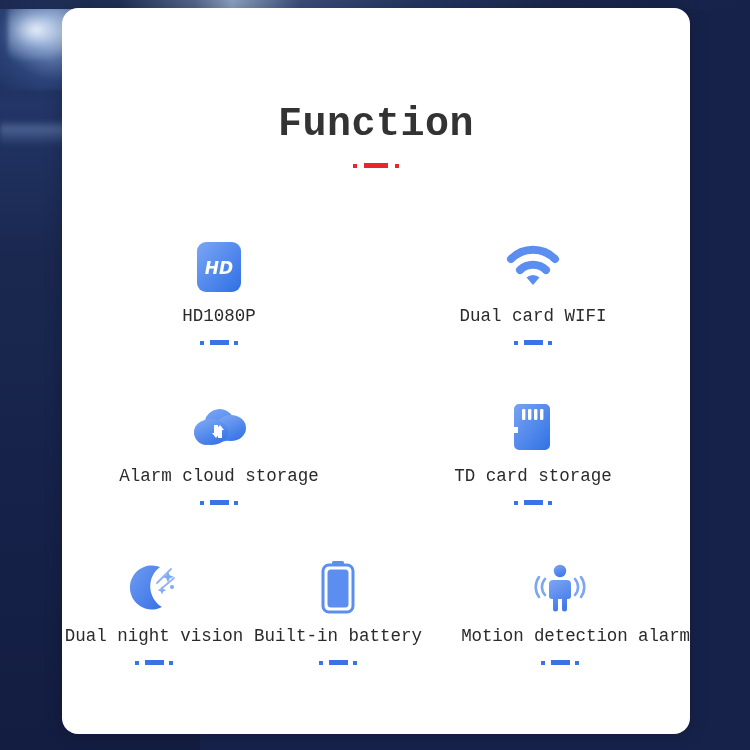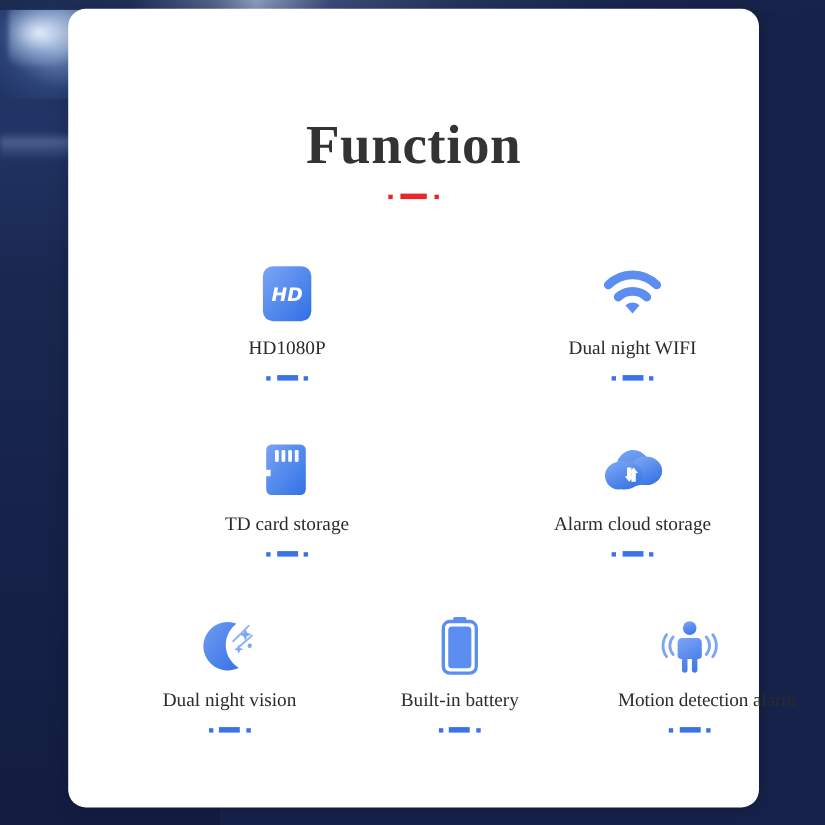--- a/index.html
+++ b/index.html
@@ -100,25 +100,25 @@
     background: #ffffff;
     border-radius: 16px;
     box-shadow: 0 0 18px rgba(0,0,0,0.22);
   }
 
   
   .title {
     margin: 0;
     padding-top: 94px;
     text-align: center;
-    font-size: 50px;
+    font-size: 40px;
     font-weight: bold;
     letter-spacing: 0.5px;
     color: #333333;
-    font-family: Liberation Serif, serif;
+    font-family: Liberation Mono, monospace;
   }
 
   .title-rule {
     margin: 16px auto 0 auto;
     width: 46px;
     height: 5px;
     display: flex;
     align-items: center;
     justify-content: space-between;
   }
@@ -133,21 +133,20 @@
 
   
   .grid {
     position: absolute;
     left: 0;
     top: 228px;
     width: 628px;
     display: flex;
     flex-direction: column;
     gap: 0;
-    padding-left: 42px;
   }
   .grid-row {
     display: flex;
     height: 160px;
   }
   .cell {
     flex: 1 1 0;
     display: flex;
     flex-direction: column;
     align-items: center;
@@ -155,21 +154,21 @@
   .icon-wrap {
     height: 62px;
     display: flex;
     align-items: center;
     justify-content: center;
   }
   .cell-label {
     margin-top: 8px;
     font-size: 17.5px;
     color: #2b2b2b;
-    font-family: Liberation Serif, serif;
+    font-family: Liberation Mono, monospace;
     white-space: nowrap;
   }
   .cell-rule {
     margin-top: 14px;
     width: 38px;
     height: 5px;
     display: flex;
     align-items: center;
     justify-content: space-between;
   }
@@ -238,58 +237,32 @@
         <div class="cell">
           <div class="icon-wrap">
             <svg width="58" height="44" viewBox="0 0 58 44">
               <g fill="none" stroke="#5b8ef0" stroke-linecap="round">
                 <path d="M7 14 A 31 31 0 0 1 51 14" stroke-width="8"></path>
                 <path d="M16 25 A 19 19 0 0 1 42 25" stroke-width="8"></path>
               </g>
               <path d="M29 40 l-6.5 -7.5 a 9.5 9.5 0 0 1 13 0 z" fill="#5b8ef0"></path>
             </svg>
           </div>
-          <div class="cell-label">Dual night WIFI</div>
+          <div class="cell-label">Dual card WIFI</div>
           <div class="cell-rule">
             <i></i>
             <i></i>
             <i></i>
           </div>
         </div>
 
       </div>
 
       <div class="grid-row">
 
-
-        <div class="cell">
-          <div class="icon-wrap">
-            <svg width="46" height="54" viewBox="0 0 46 54">
-              <defs>
-                <linearGradient id="gSd" x1="0" y1="0" x2="1" y2="1">
-                  <stop offset="0%" stop-color="#79a3f4"></stop>
-                  <stop offset="100%" stop-color="#3072e4"></stop>
-                </linearGradient>
-              </defs>
-              <path d="M9 4 h26 a5 5 0 0 1 5 5 v36 a5 5 0 0 1 -5 5 h-26 a5 5 0 0 1 -5 -5 v-12 h4 v-6 h-4 v-18 a5 5 0 0 1 5 -5 z" fill="url(#gSd)"></path>
-              <g fill="#ffffff">
-                <rect x="12" y="9" width="3.4" height="11" rx="1.3"></rect>
-                <rect x="18" y="9" width="3.4" height="11" rx="1.3"></rect>
-                <rect x="24" y="9" width="3.4" height="11" rx="1.3"></rect>
-                <rect x="30" y="9" width="3.4" height="11" rx="1.3"></rect>
-              </g>
-            </svg>
-          </div>
-          <div class="cell-label">TD card storage</div>
-          <div class="cell-rule">
-            <i></i>
-            <i></i>
-            <i></i>
-          </div>
-        </div>
 
         <div class="cell">
           <div class="icon-wrap">
             <svg width="60" height="46" viewBox="0 0 60 46">
               <defs>
                 <linearGradient id="gCl" x1="0" y1="0" x2="0.6" y2="1">
                   <stop offset="0%" stop-color="#82abf6"></stop>
                   <stop offset="100%" stop-color="#3a76e6"></stop>
                 </linearGradient>
               </defs>
@@ -306,20 +279,46 @@
             </svg>
           </div>
           <div class="cell-label">Alarm cloud storage</div>
           <div class="cell-rule">
             <i></i>
             <i></i>
             <i></i>
           </div>
         </div>
 
+        <div class="cell">
+          <div class="icon-wrap">
+            <svg width="46" height="54" viewBox="0 0 46 54">
+              <defs>
+                <linearGradient id="gSd" x1="0" y1="0" x2="1" y2="1">
+                  <stop offset="0%" stop-color="#79a3f4"></stop>
+                  <stop offset="100%" stop-color="#3072e4"></stop>
+                </linearGradient>
+              </defs>
+              <path d="M9 4 h26 a5 5 0 0 1 5 5 v36 a5 5 0 0 1 -5 5 h-26 a5 5 0 0 1 -5 -5 v-12 h4 v-6 h-4 v-18 a5 5 0 0 1 5 -5 z" fill="url(#gSd)"></path>
+              <g fill="#ffffff">
+                <rect x="12" y="9" width="3.4" height="11" rx="1.3"></rect>
+                <rect x="18" y="9" width="3.4" height="11" rx="1.3"></rect>
+                <rect x="24" y="9" width="3.4" height="11" rx="1.3"></rect>
+                <rect x="30" y="9" width="3.4" height="11" rx="1.3"></rect>
+              </g>
+            </svg>
+          </div>
+          <div class="cell-label">TD card storage</div>
+          <div class="cell-rule">
+            <i></i>
+            <i></i>
+            <i></i>
+          </div>
+        </div>
+
       </div>
 
       <div class="grid-row">
 
         <div class="cell">
           <div class="icon-wrap">
             <svg width="54" height="52" viewBox="0 0 54 52">
               <defs>
                 <linearGradient id="gMo" x1="0" y1="0" x2="1" y2="1">
                   <stop offset="0%" stop-color="#6f9cf2"></stop>

